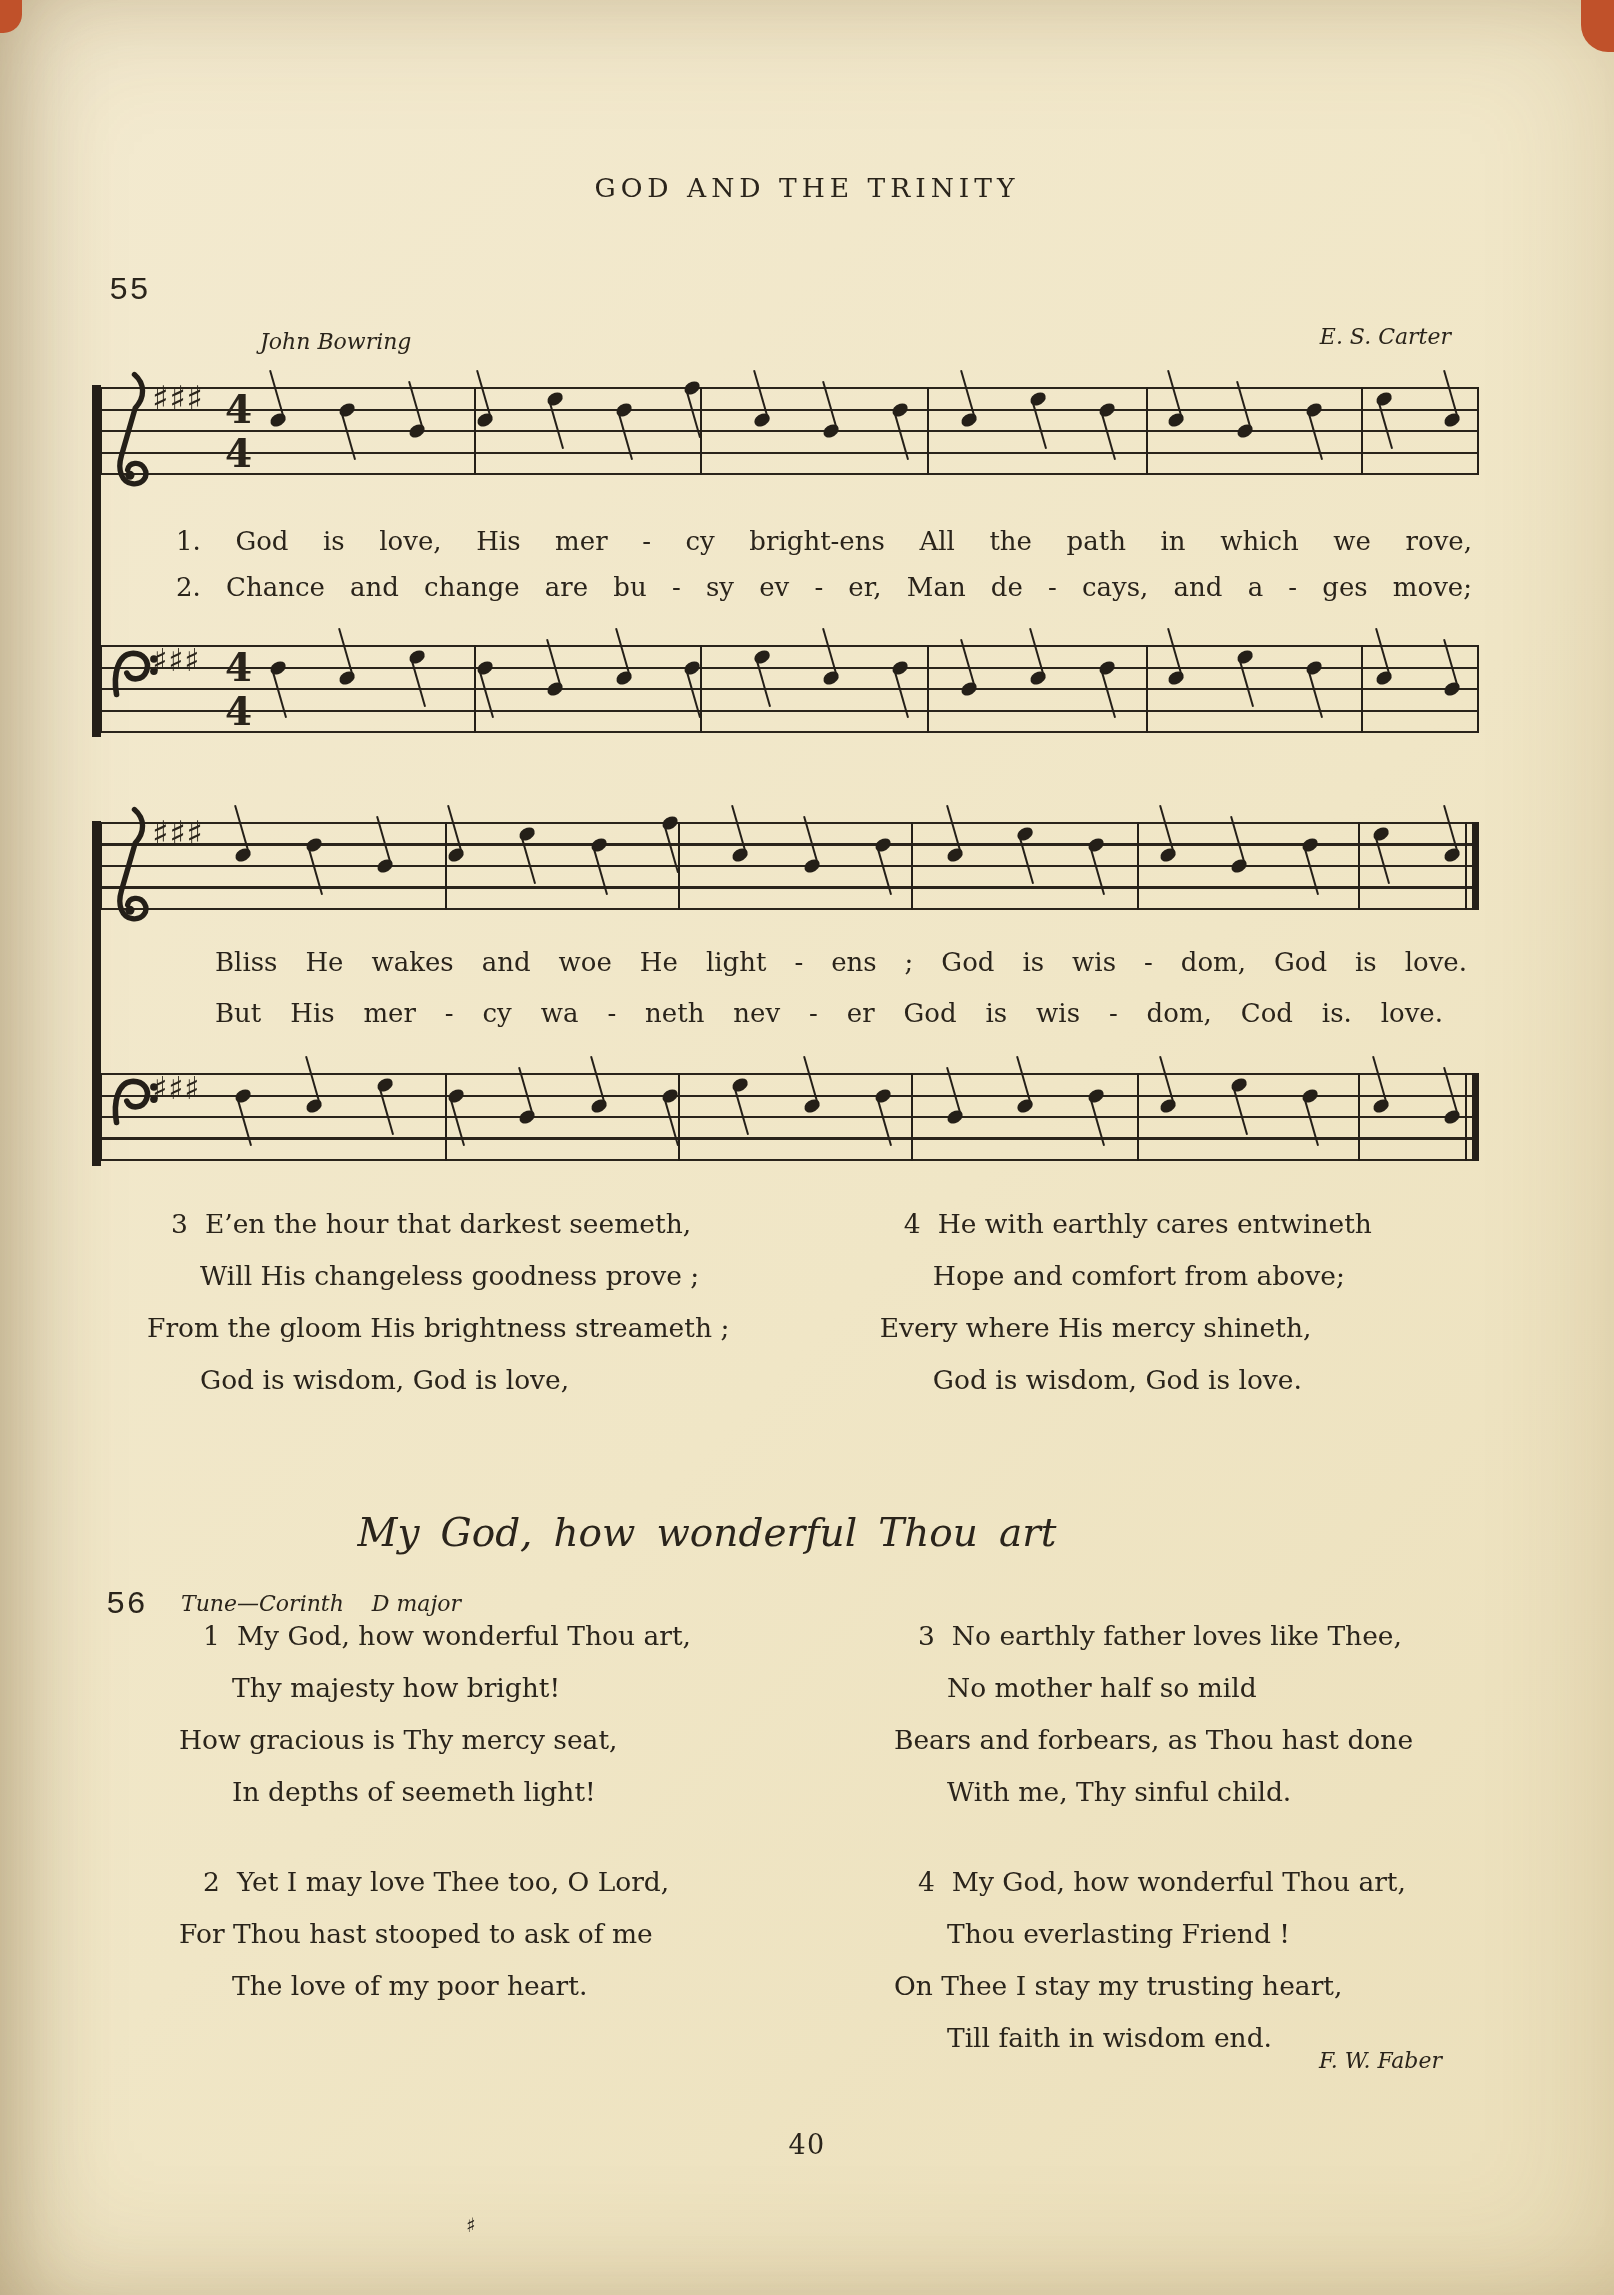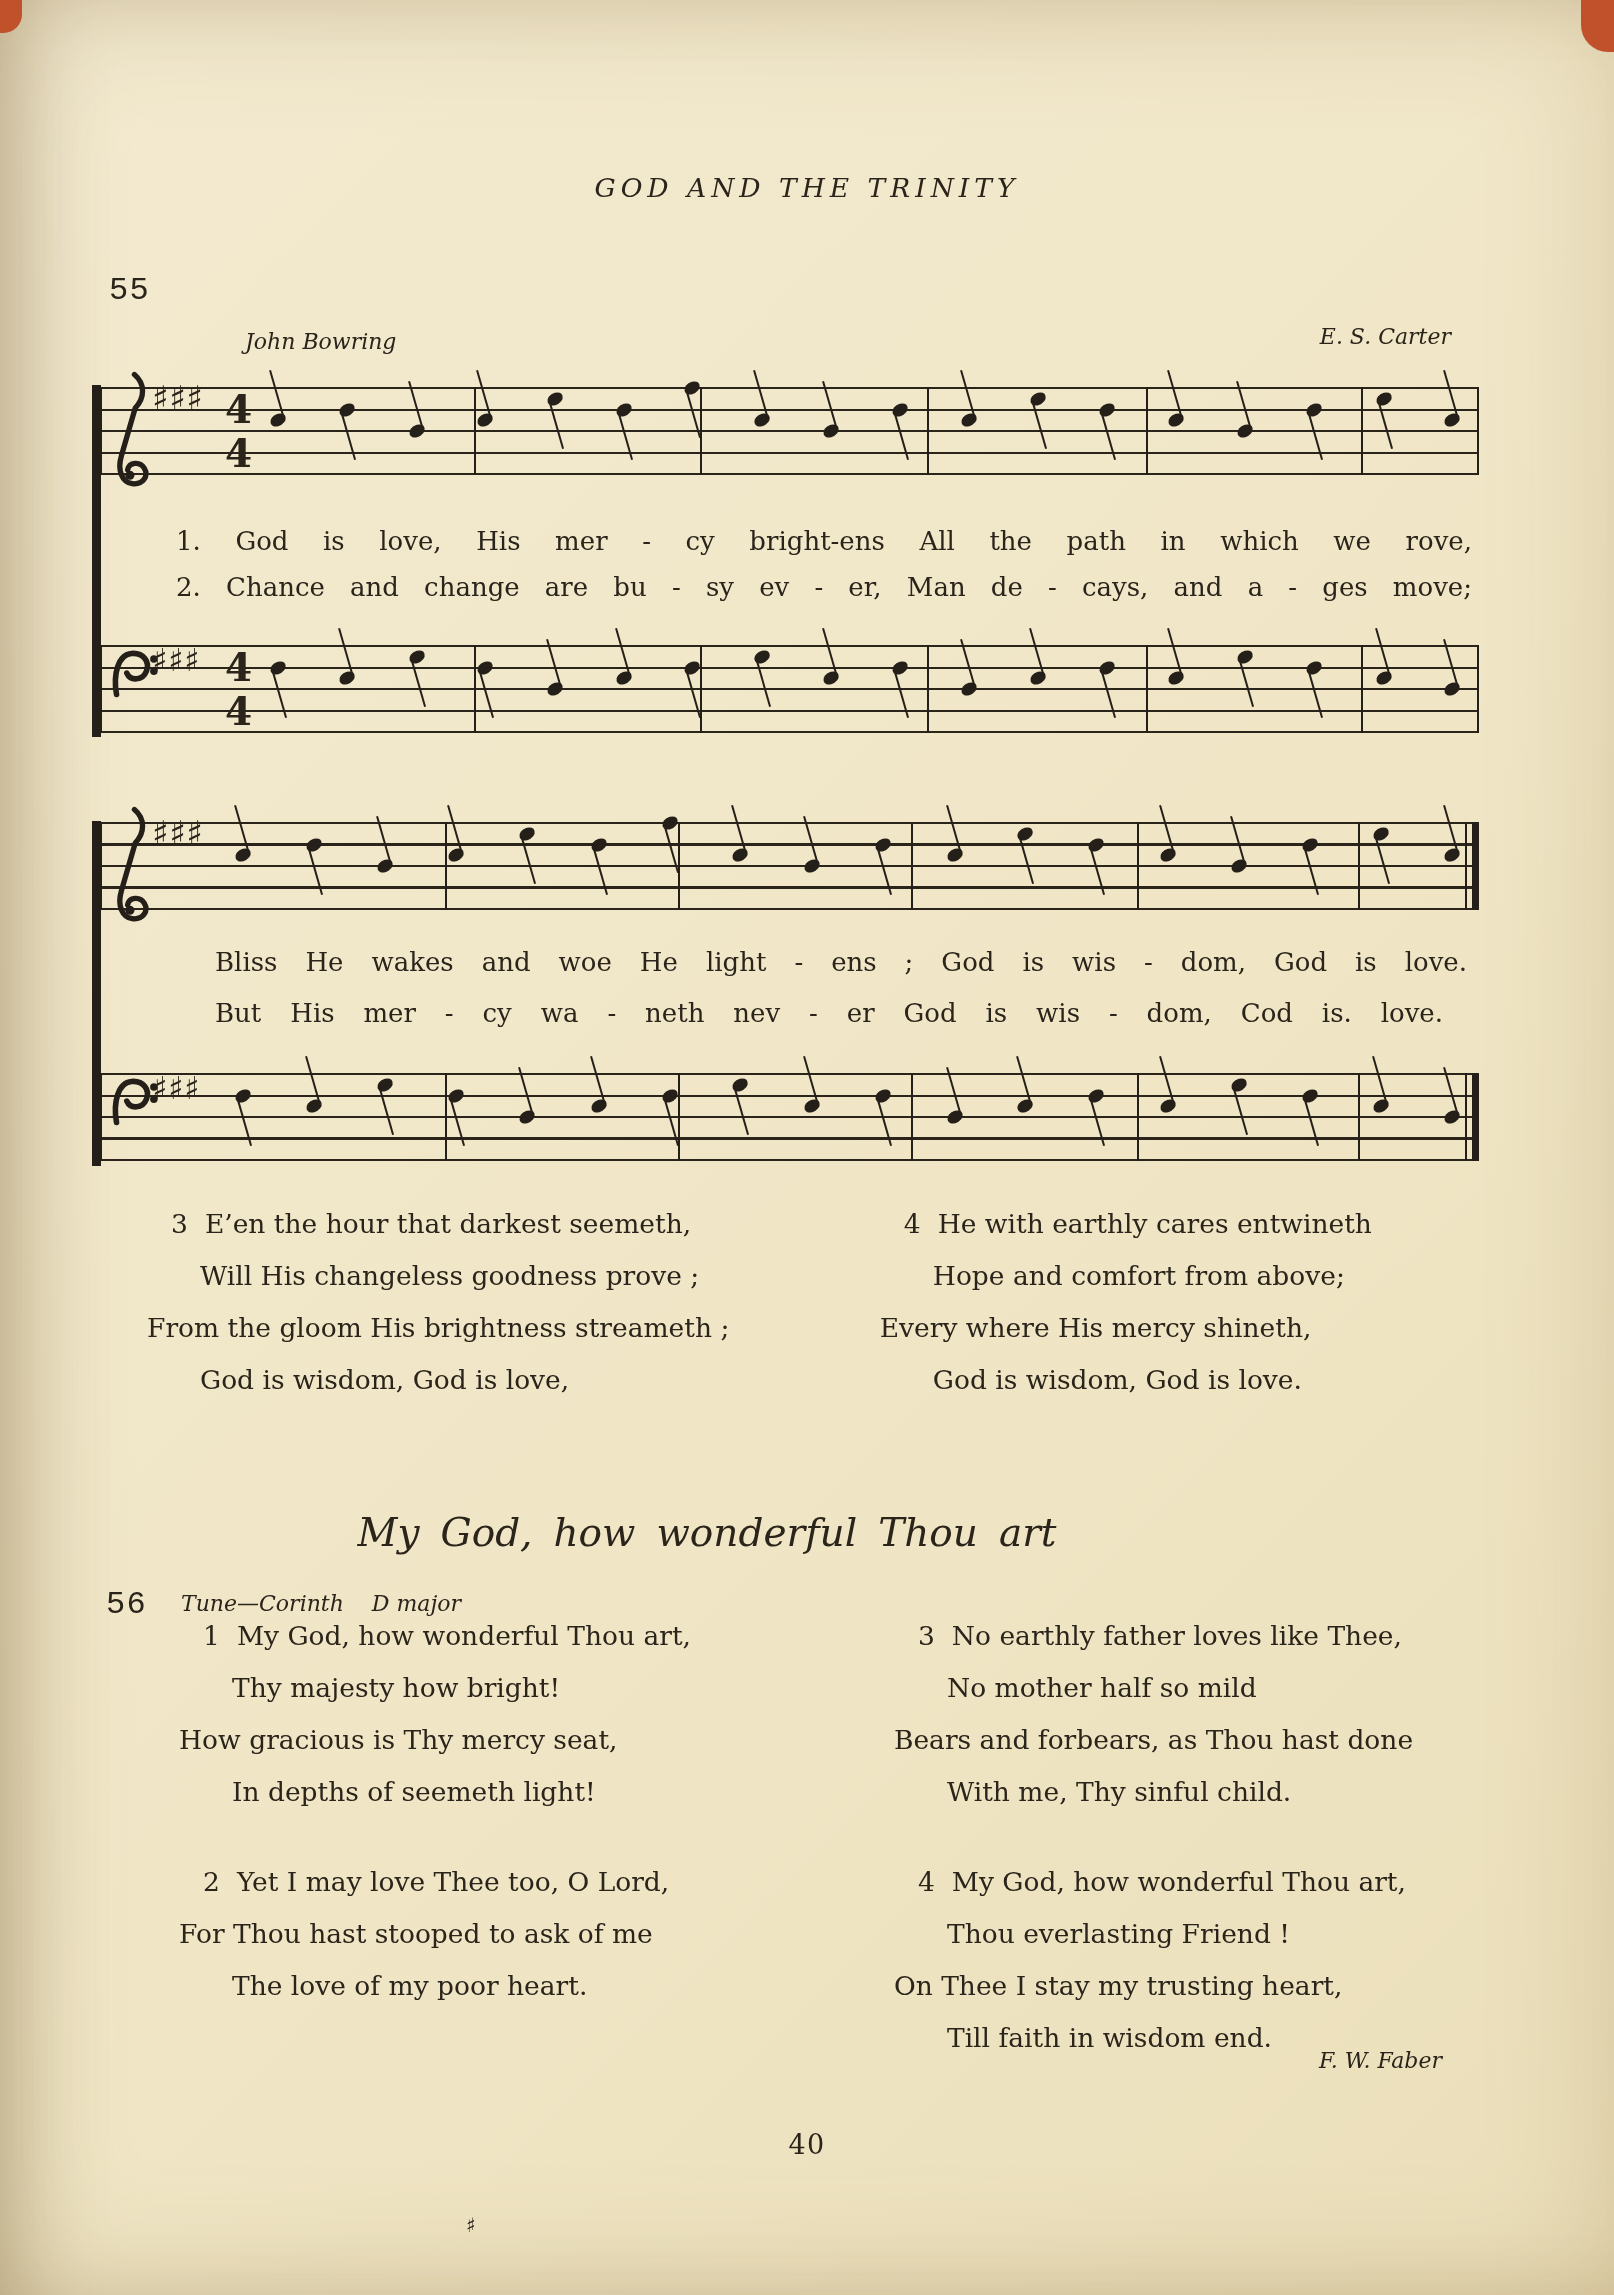--- a/index.html
+++ b/index.html
@@ -12,30 +12,30 @@
     position:absolute;inset:0;overflow:hidden;color:#2a241b;
     background:linear-gradient(135deg,#f3ead0 0%,#f0e6c6 55%,#ebdfba 100%);
     box-shadow:inset 0 0 129px rgba(130,95,40,.22), inset 50px 0 93px -43px rgba(90,65,30,.35);
   }
   
   .mark{position:absolute;background:#c0512a;}
   .mark.tl{left:0;top:0;width:21.5px;height:33px;border-radius:0 0 18.6px 0;}
   .mark.tr{right:0;top:0;width:33px;height:52px;border-radius:0 0 0 27px;}
 
   .running-header{position:absolute;left:0;right:0;top:172px;text-align:center;
-    font-style:italic;font-size:26.5px;letter-spacing:5px;}
+    font-size:26.5px;letter-spacing:5px;}
   .hnum{position:absolute;font-size:32px;letter-spacing:1.4px;font-family:Liberation Mono, monospace;}
   .n55{left:109px;top:272px;}
   .n56{left:106px;top:1586px;}
   .title{position:absolute;left:0;right:0;text-align:center;font-style:italic;
     font-size:39px;word-spacing:8.6px;}
   .t55{top:252px;}
   .t56{top:1510px;transform:translateX(-100px);}
   .credit{position:absolute;font-style:italic;font-size:22px;}
-  .author{left:245px;top:329px;}
+  .author{left:260px;top:329px;}
   .composer{right:163px;top:324px;}
 
   
   .sysbrace{position:absolute;left:92px;width:9.3px;background:#241f18;}
   .b1{top:385px;height:352px;}
   .b2{top:821px;height:345px;}
   .staff{position:absolute;left:100px;width:1379px;height:88px;
     background-image:repeating-linear-gradient(to bottom,#2a241b 0,#2a241b 2.1px,transparent 2.1px,transparent 21.5px);}
   .s1{top:387px;}
   .s2{top:645px;}

